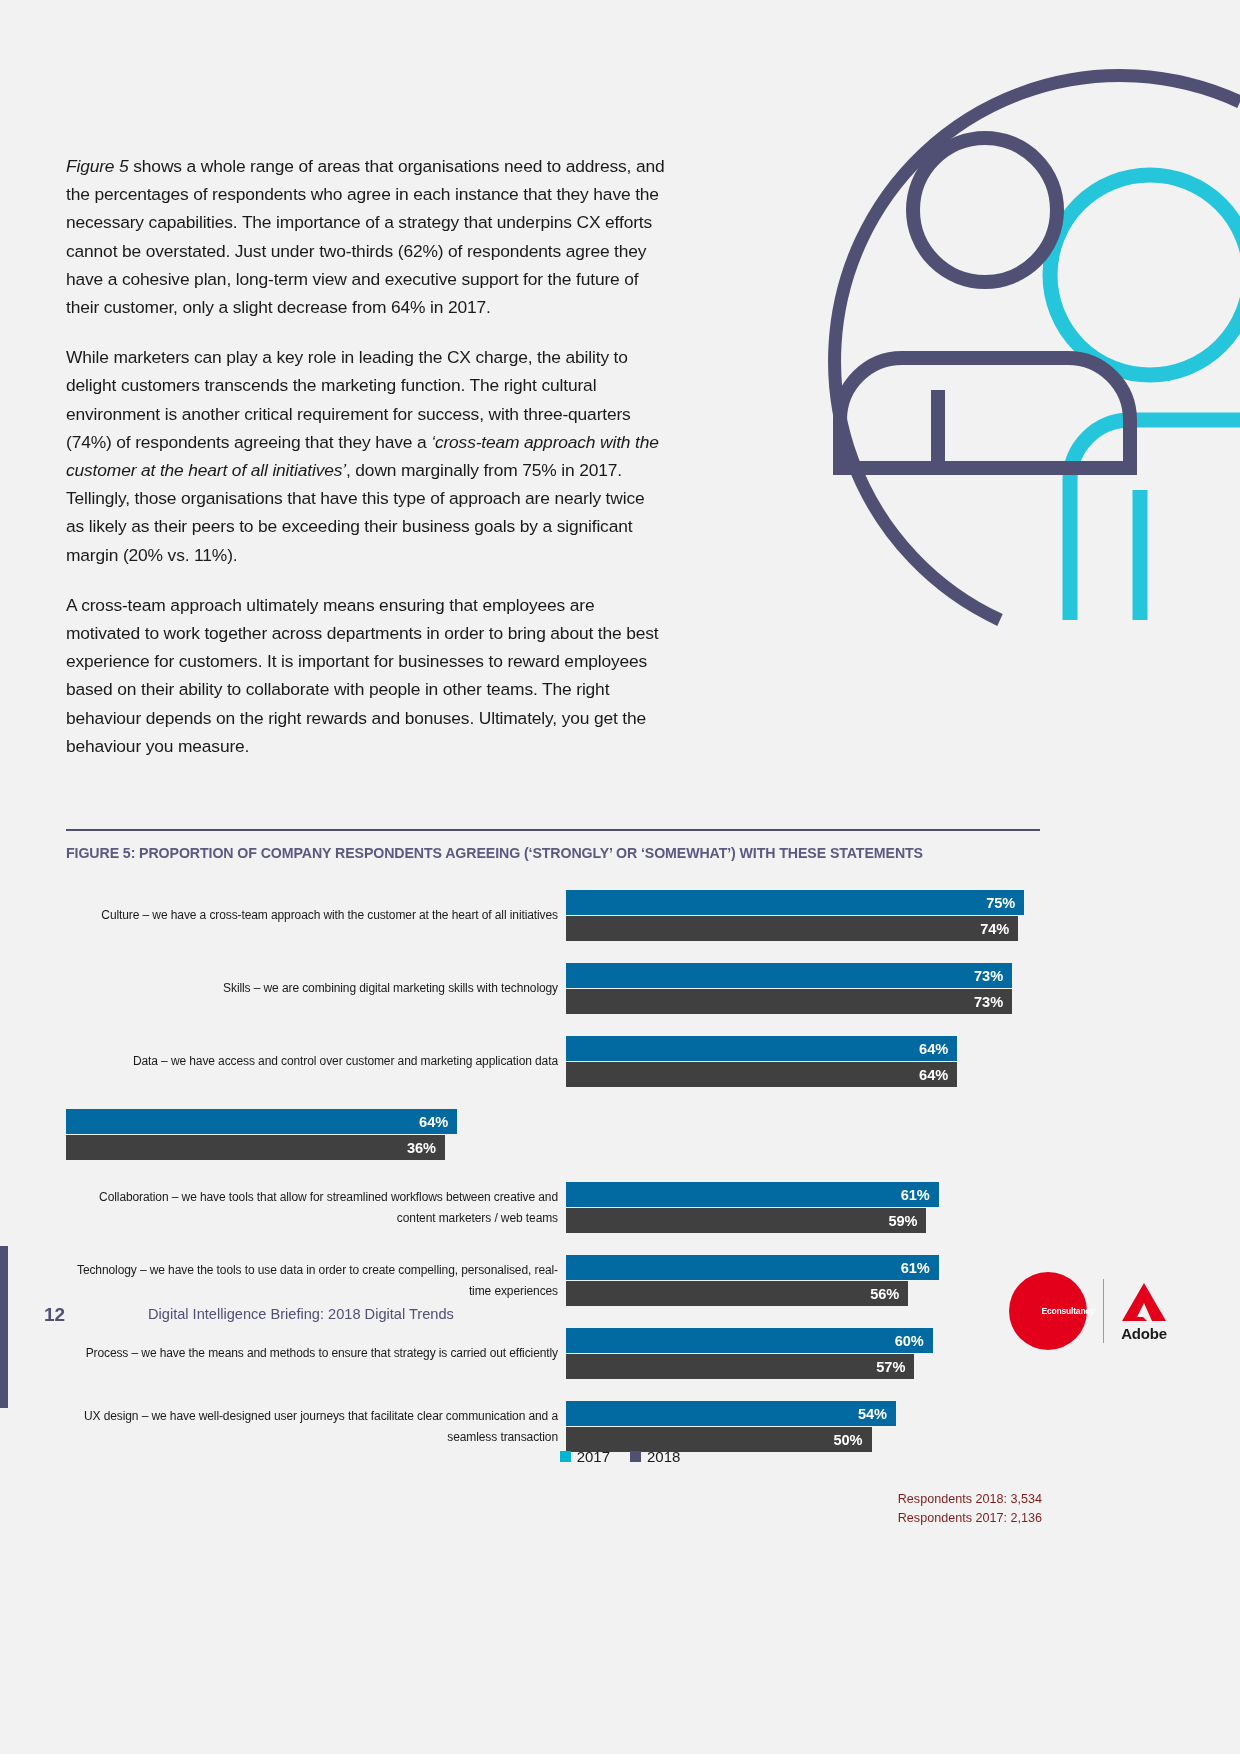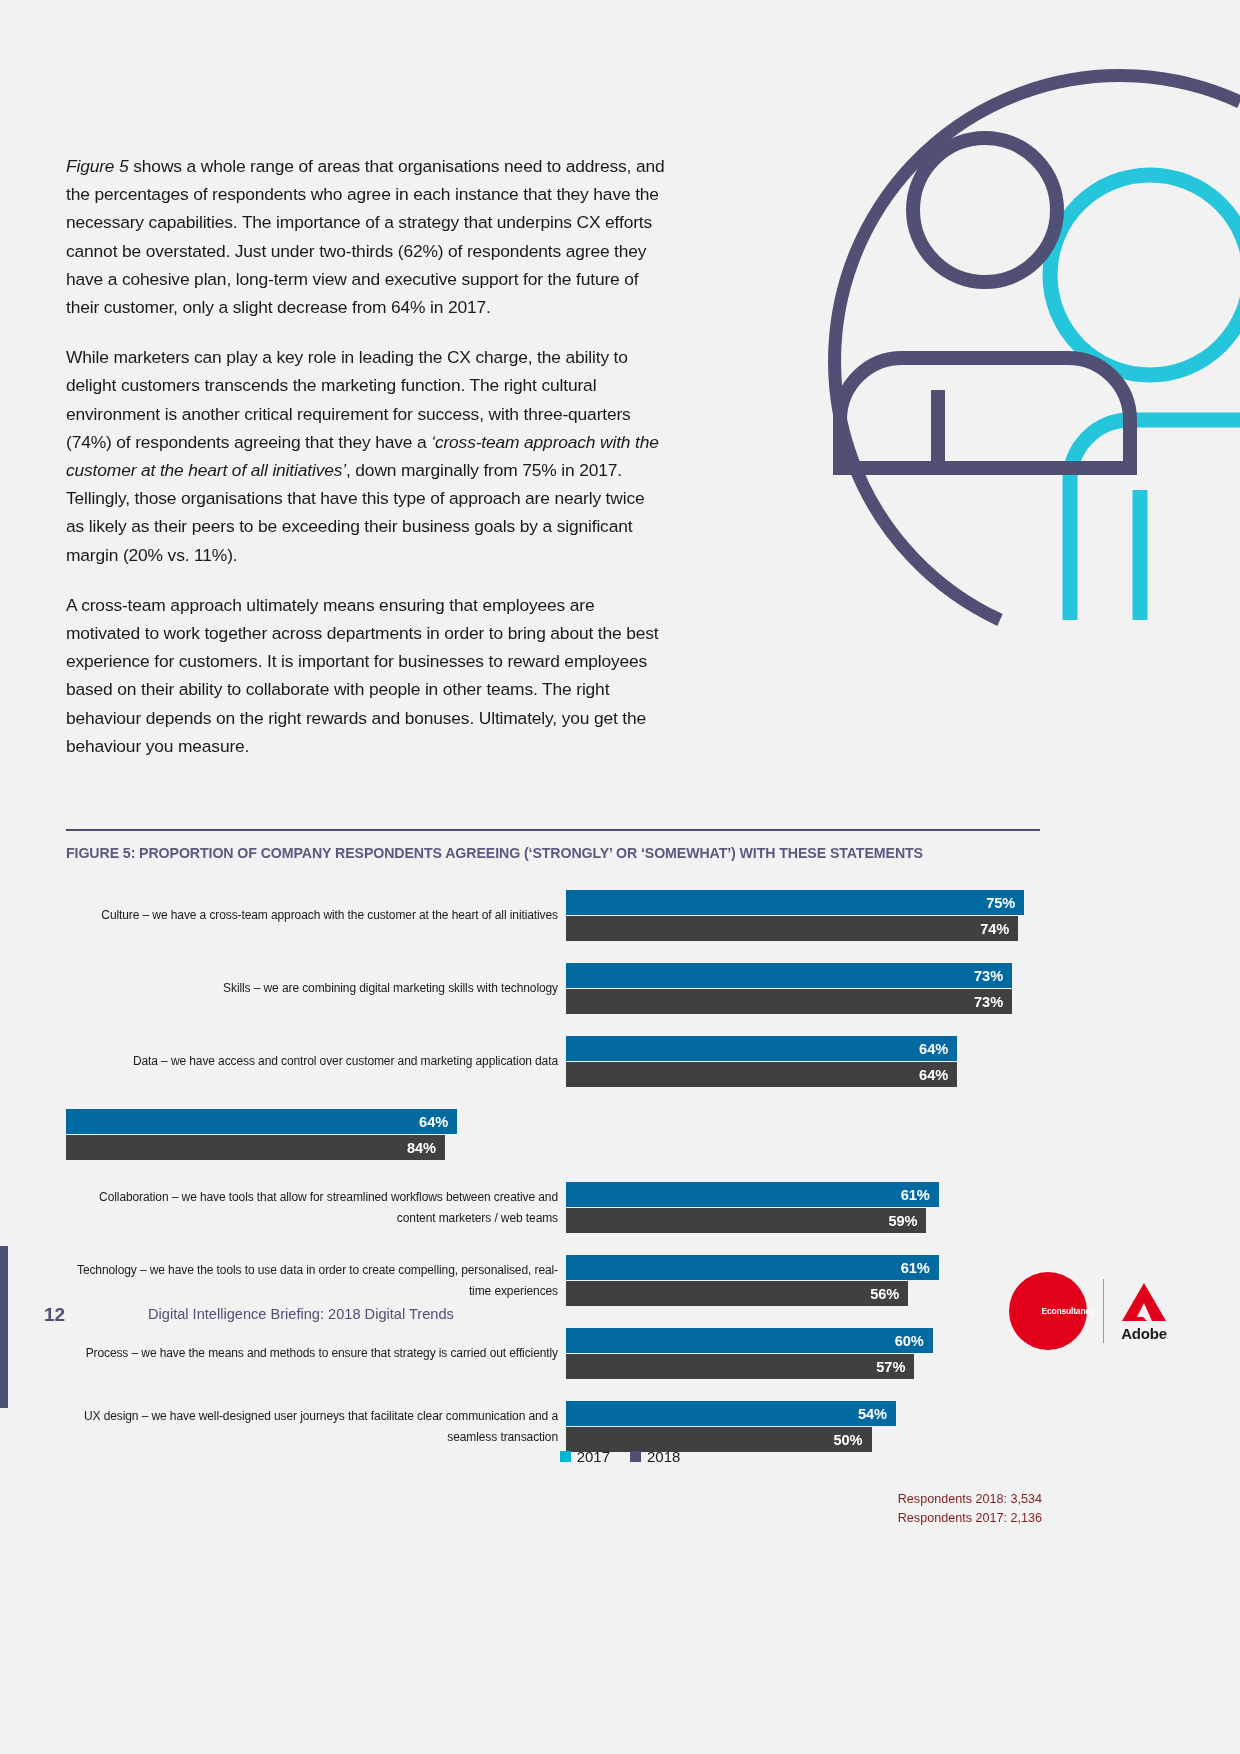--- a/index.html
+++ b/index.html
@@ -196,21 +196,21 @@
         </div>
       </div>
     </div>
 
     <div class="row">
       <div class="bars">
         <div class="bar y2017" style="width:83.2%">
           <span class="bar-val">64%</span>
         </div>
         <div class="bar y2018" style="width:80.6%">
-          <span class="bar-val">84%</span>
+          <span class="bar-val">36%</span>
         </div>
       </div>
     </div>
 
     <div class="row">
       <div class="cat-label">Collaboration – we have tools that allow for streamlined workflows between creative and content marketers / web teams</div>
       <div class="bars">
         <div class="bar y2017" style="width:79.3%">
           <span class="bar-val">61%</span>
         </div>

